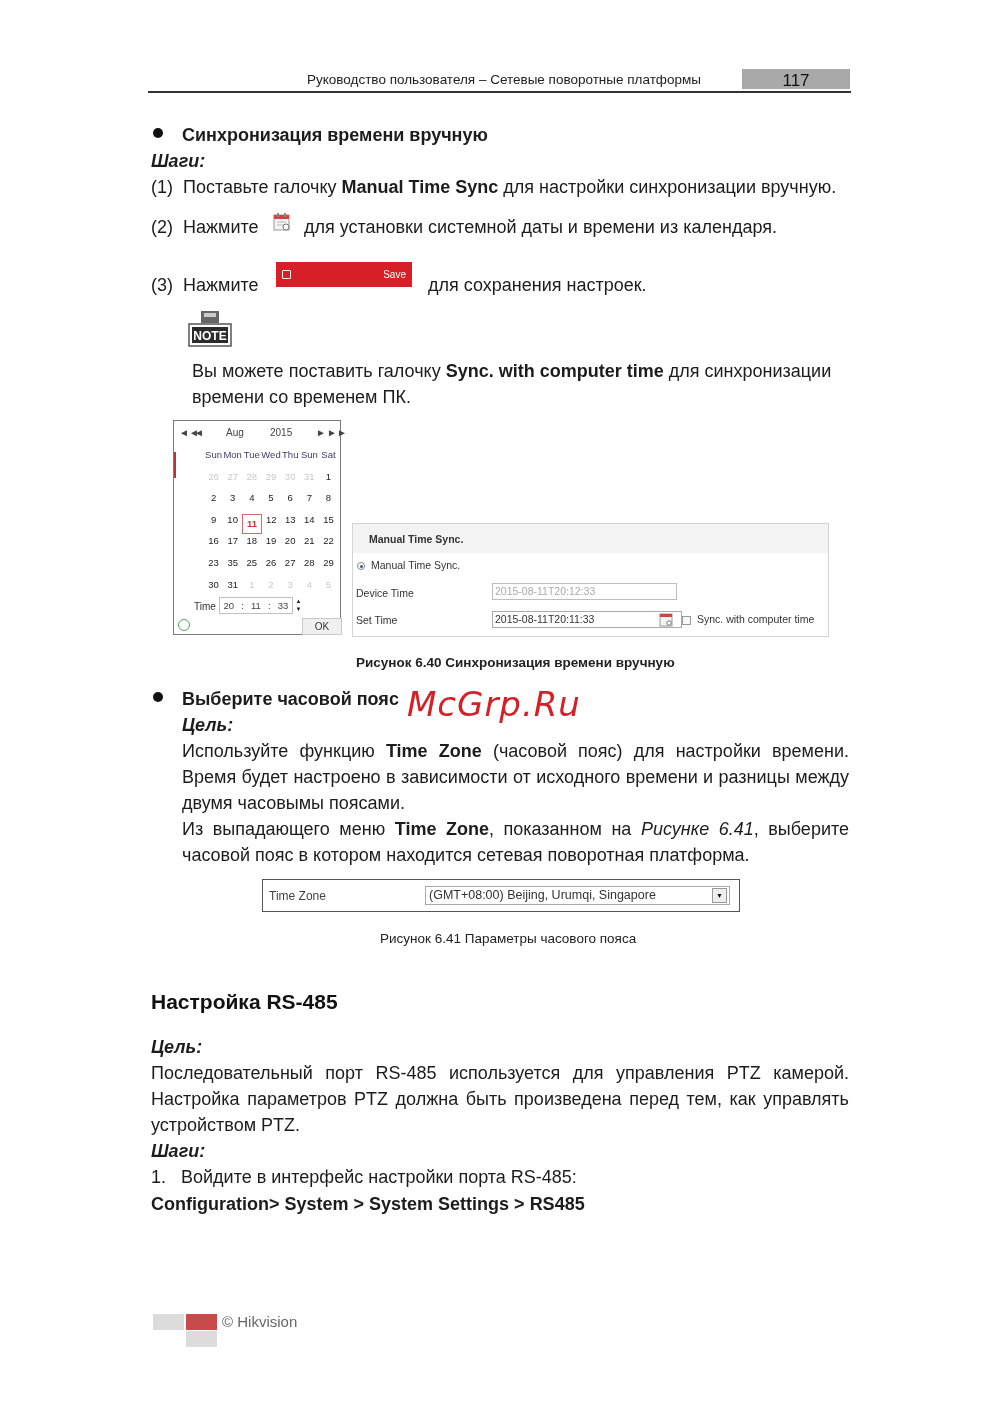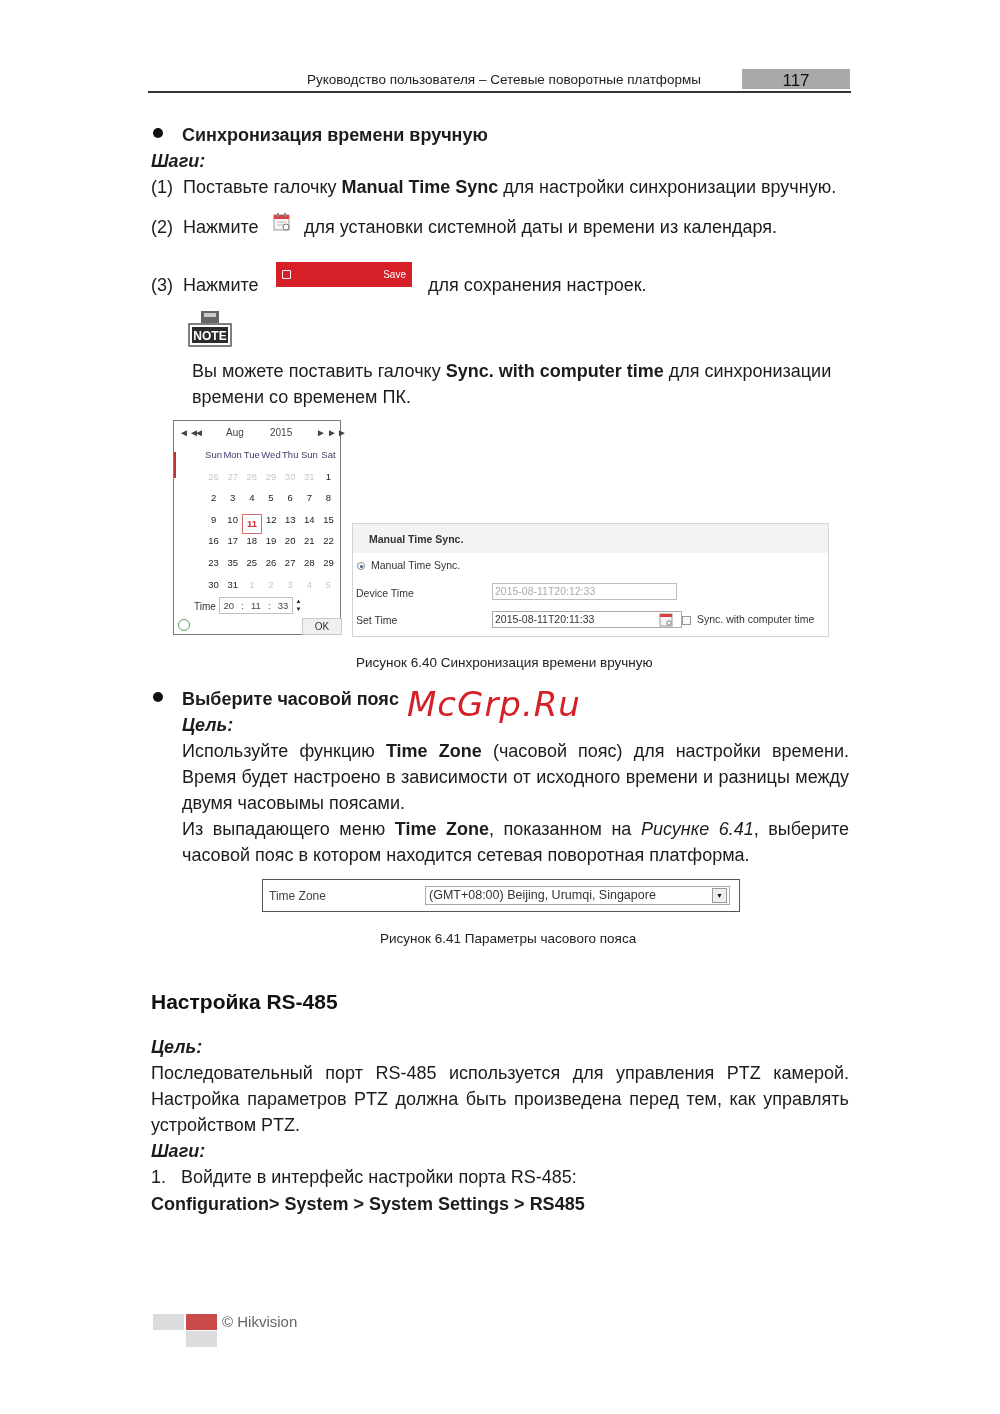--- a/index.html
+++ b/index.html
@@ -230,21 +230,21 @@
   <div class="mts-field" style="top:87px; width:190px;">2015-08-11T20:11:33</div>
   <svg class="mts-cal" viewBox="0 0 14 15">
     <rect x="1" y="2" width="12" height="12" fill="#f4f4f4" stroke="#999"></rect>
     <rect x="1" y="2" width="12" height="3" fill="#d84040"></rect>
     <circle cx="10" cy="11" r="2.2" fill="#fff" stroke="#777"></circle>
   </svg>
   <div class="mts-check"></div>
   <div class="mts-label" style="left:344px; top:89px;">Sync. with computer time</div>
 </div>
 
-<div class="abs caption" style="left:356px; top:655px;">Рисунок 6.40 Синхронизация времени вручную</div>
+<div class="abs caption" style="left:356px; top:655px;font-weight:bold;">Рисунок 6.40 Синхронизация времени вручную</div>
 
 <div class="abs bullet" style="left:153px; top:692px;"></div>
 <div class="abs txt b" style="left:182px; top:686px;">Выберите часовой пояс</div>
 <div class="abs watermark">McGrp.Ru</div>
 <div class="abs txt bi" style="left:182px; top:712px;">Цель:</div>
 <div class="abs txt just" style="left:182px; top:738px; width:667px;">
   <span>Используйте функцию</span>
   <span class="b">Time Zone</span>
   <span>(часовой пояс) для настройки времени. Время будет настроено в зависимости от исходного времени и разницы между двумя часовымы поясами.</span>
 </div>

